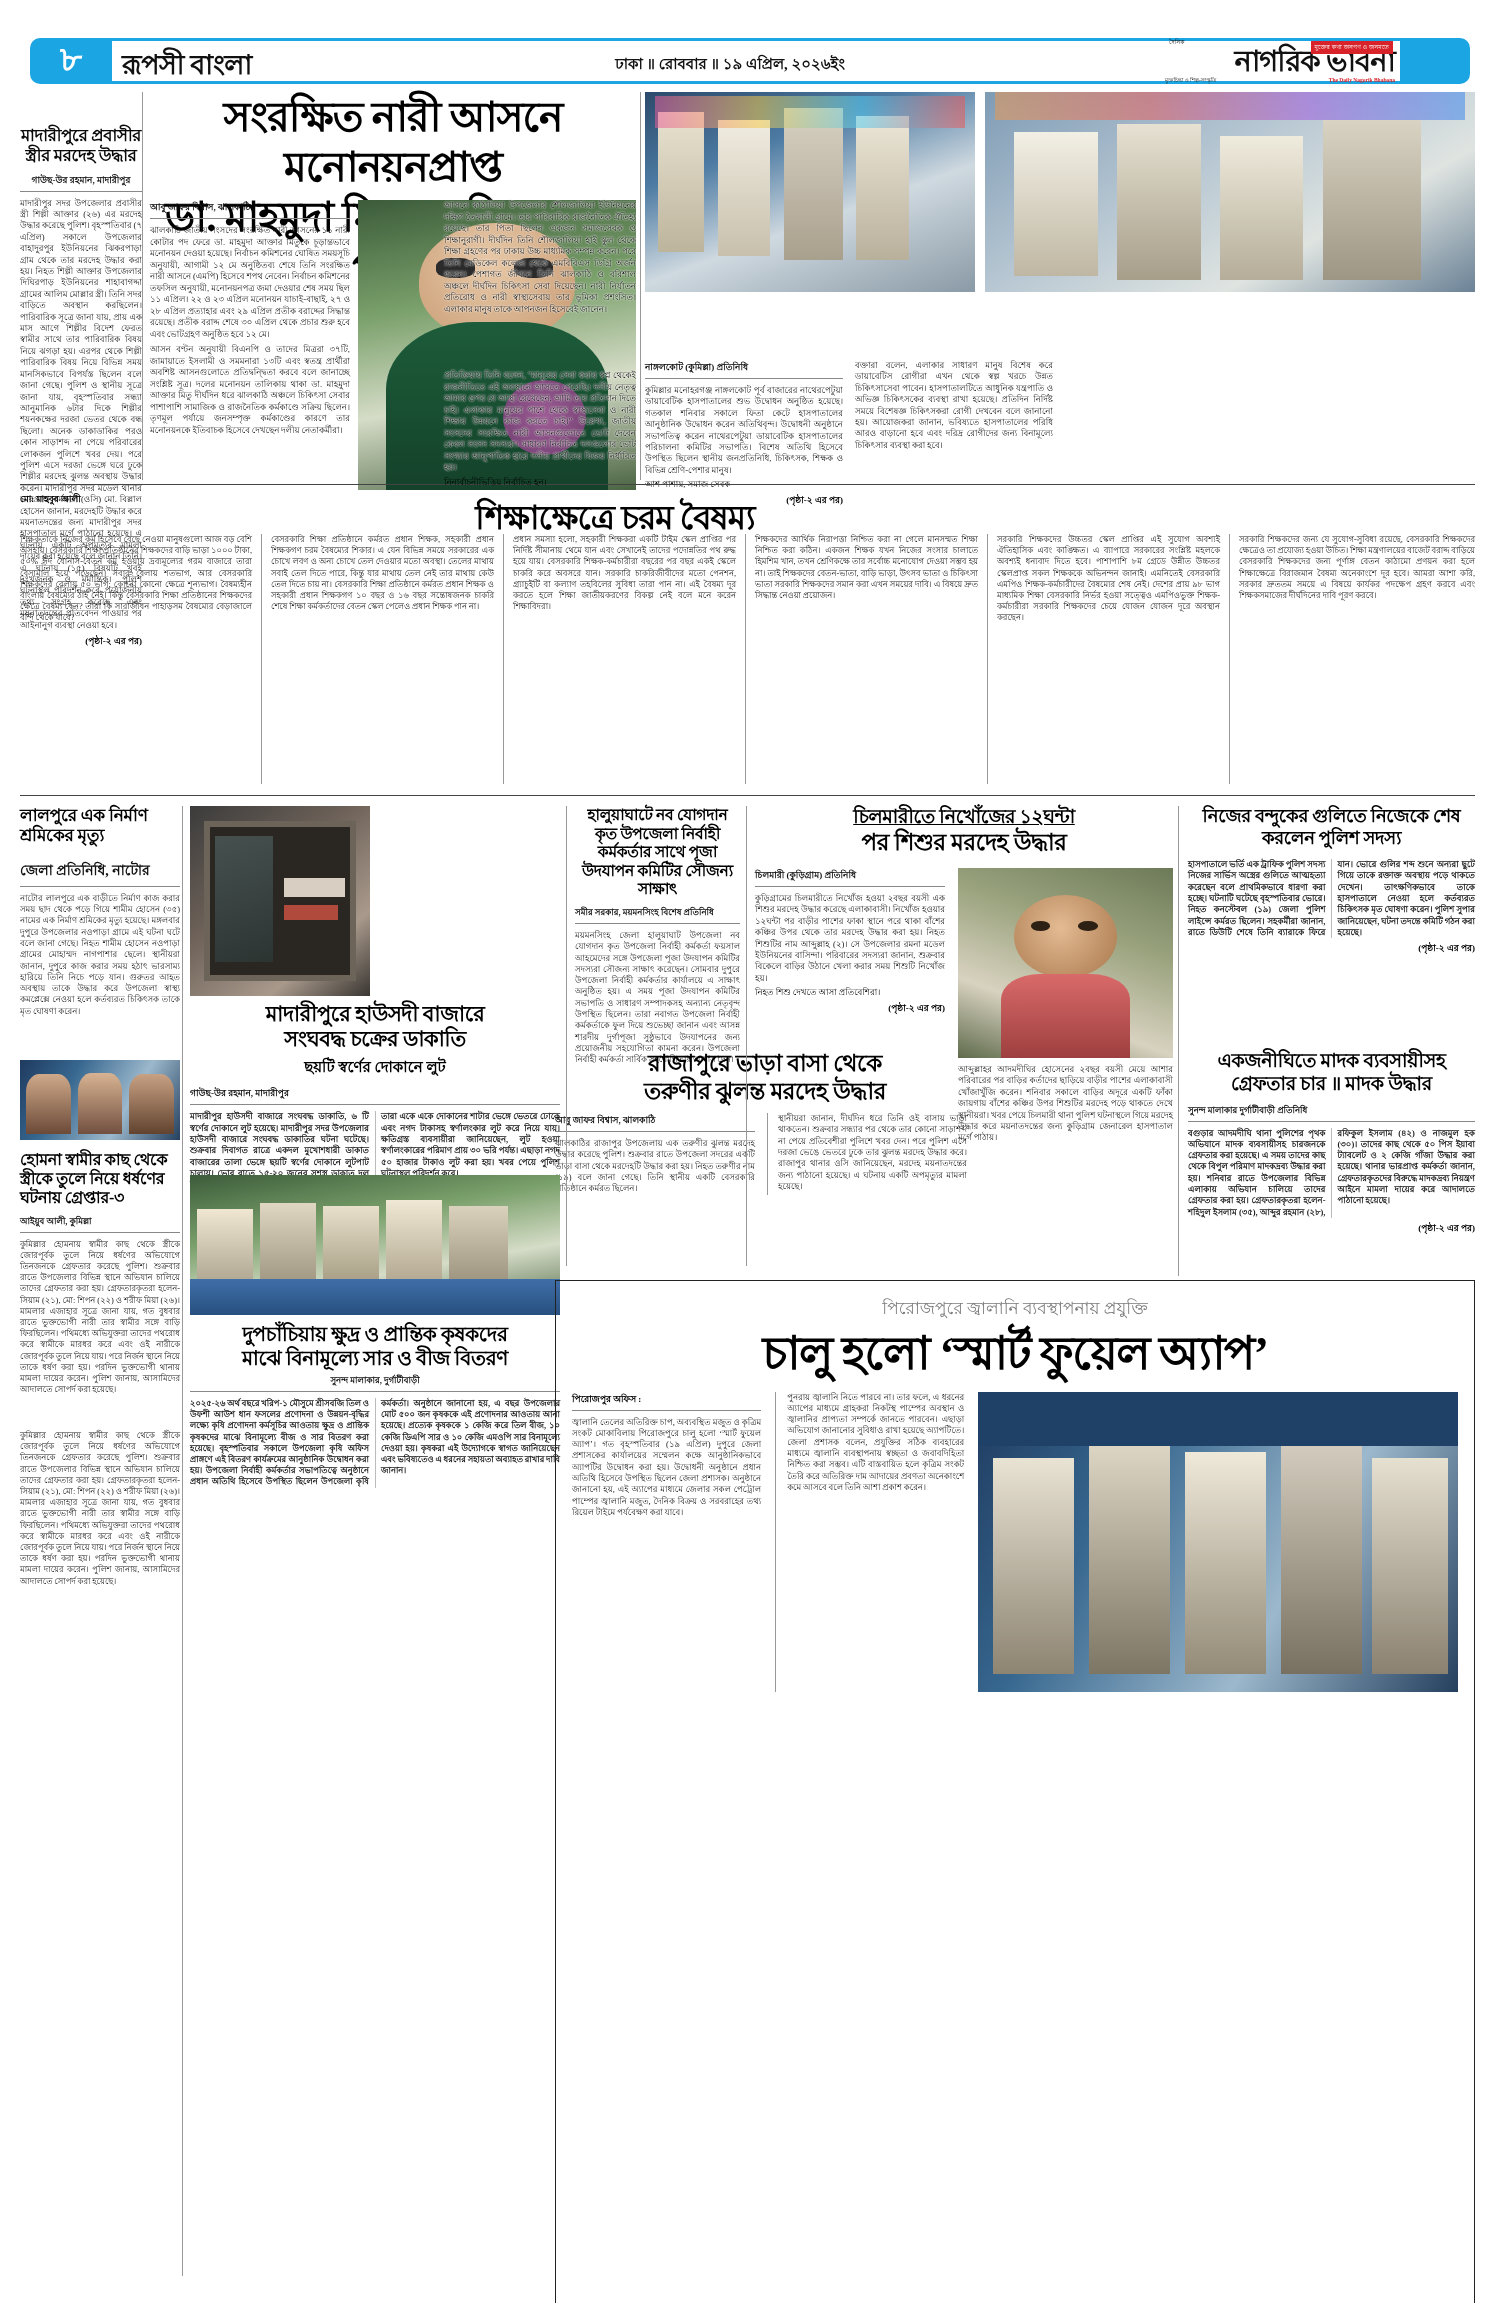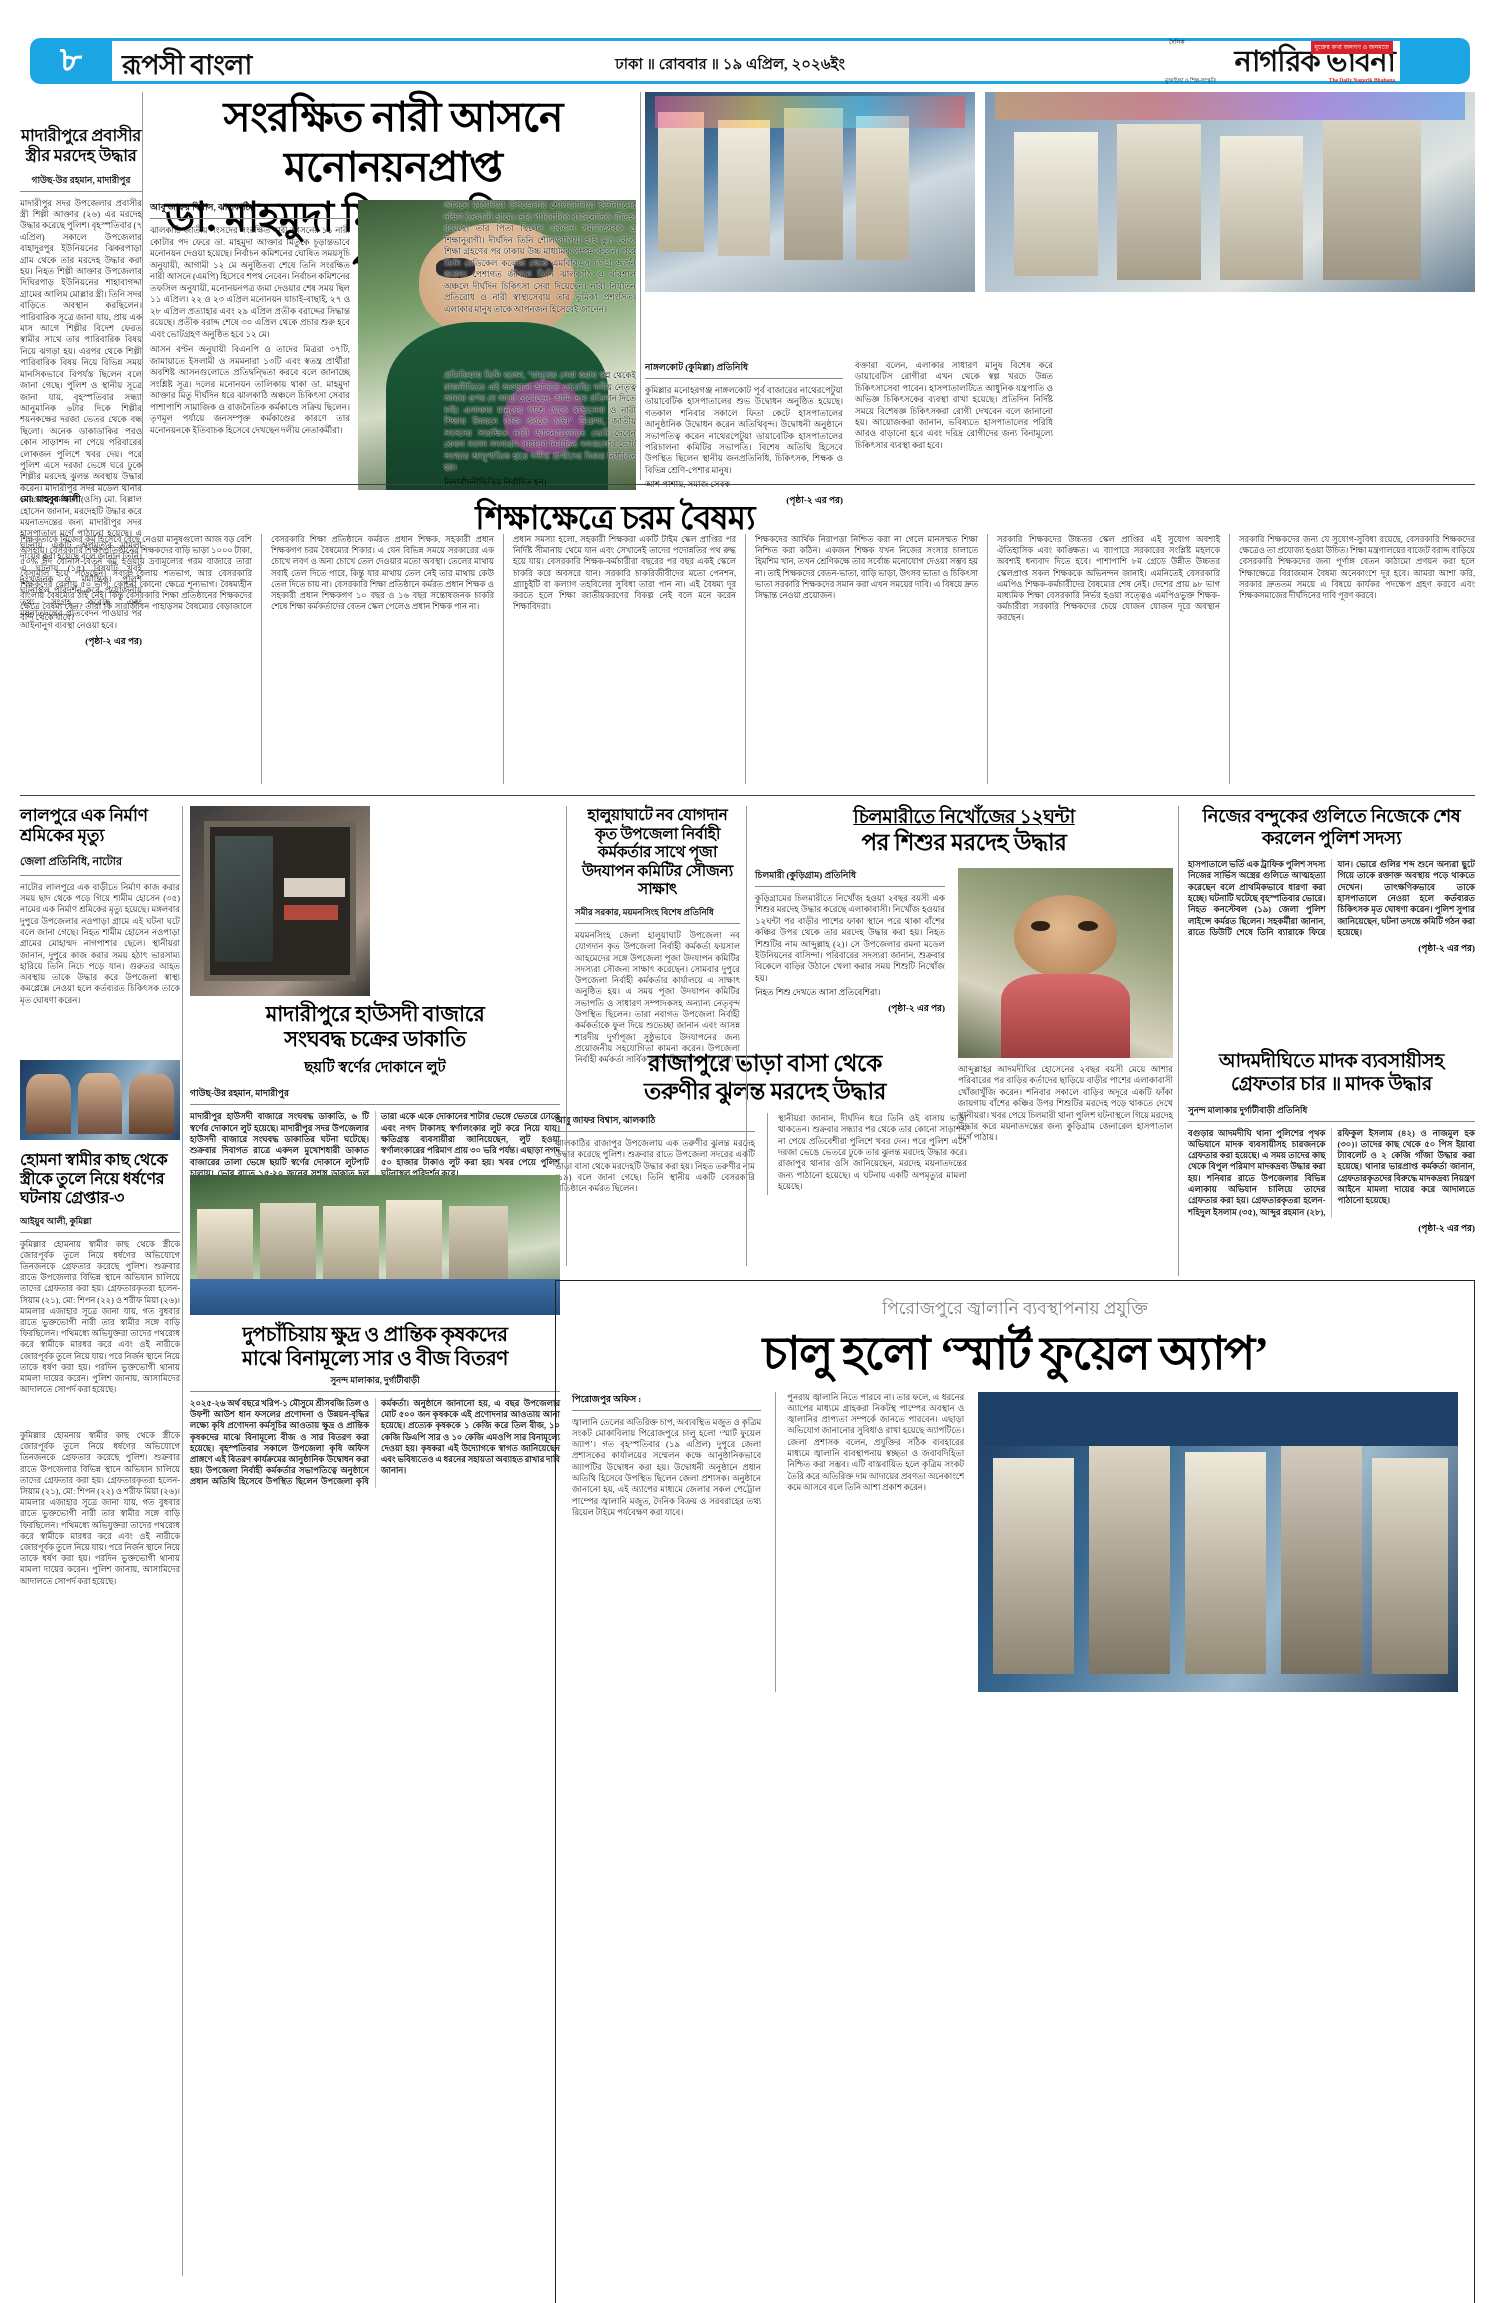--- a/index.html
+++ b/index.html
@@ -264,21 +264,21 @@
       <div style="width:245px;padding-left:9px;">
           <div class="body tiny" style="font-size:8.4px;line-height:11.2px;">সরকারি শিক্ষকদের জন্য যে সুযোগ-সুবিধা রয়েছে, বেসরকারি শিক্ষকদের ক্ষেত্রেও তা প্রযোজ্য হওয়া উচিত। শিক্ষা মন্ত্রণালয়ের বাজেট বরাদ্দ বাড়িয়ে বেসরকারি শিক্ষকদের জন্য পূর্ণাঙ্গ বেতন কাঠামো প্রণয়ন করা হলে শিক্ষাক্ষেত্রে বিরাজমান বৈষম্য অনেকাংশে দূর হবে। আমরা আশা করি, সরকার দ্রুততম সময়ে এ বিষয়ে কার্যকর পদক্ষেপ গ্রহণ করবে এবং শিক্ষকসমাজের দীর্ঘদিনের দাবি পূরণ করবে।</div>
         </div>
     </div>
   </div>
 
   <div class="hairline" style="left:20px; top:795px; width:1455px; height:1px;"></div>
 
   <div class="blk" style="left:20px; top:806px; width:160px;">
     <div class="sm-headline">লালপুরে এক নির্মাণ শ্রমিকের মৃত্যু</div>
-    <div class="byline" style="margin-top:6px;font-size:11px;">জেলা প্রতিনিধি, নাটোর</div>
+    <div class="byline" style="margin-top:12px;font-size:14px;">জেলা প্রতিনিধি, নাটোর</div>
     <div class="body tiny" style="font-size:8.5px;line-height:11.3px;">নাটোর লালপুরে এক বাড়ীতে নির্মাণ কাজ করার সময় ছাদ থেকে পড়ে গিয়ে শামীম হোসেন (৩৫) নামের এক নির্মাণ শ্রমিকের মৃত্যু হয়েছে। মঙ্গলবার দুপুরে উপজেলার নওপাড়া গ্রামে এই ঘটনা ঘটে বলে জানা গেছে। নিহত শামীম হোসেন নওপাড়া গ্রামের মোহাম্মদ নাগপাশার ছেলে। স্থানীয়রা জানান, দুপুরে কাজ করার সময় হঠাৎ ভারসাম্য হারিয়ে তিনি নিচে পড়ে যান। গুরুতর আহত অবস্থায় তাকে উদ্ধার করে উপজেলা স্বাস্থ্য কমপ্লেক্সে নেওয়া হলে কর্তব্যরত চিকিৎসক তাকে মৃত ঘোষণা করেন।</div>
   </div>
 
   <div class="blk" style="left:190px; top:806px; width:180px; height:190px;">
     <div class="photo ph-c" style="width:100%;height:100%;">
       <div style="position:absolute;left:8%;top:8%;width:84%;height:84%;background:#2a2622;border:6px solid #6d6459;"></div>
       <div style="position:absolute;left:14%;top:16%;width:32%;height:66%;background:linear-gradient(160deg,#46514f,#2c3432);"></div>
       <div style="position:absolute;left:52%;top:38%;width:34%;height:10%;background:#d8cfc2;"></div>
       <div style="position:absolute;left:52%;top:52%;width:30%;height:8%;background:#b04a3c;"></div>
     </div>
@@ -335,21 +335,21 @@
         <div class="byline" style="font-size:9px;">আবু জাফর বিশ্বাস, ঝালকাঠি</div>
         <div class="body tiny" style="font-size:8.5px;line-height:11.3px;">ঝালকাঠির রাজাপুর উপজেলায় এক তরুণীর ঝুলন্ত মরদেহ উদ্ধার করেছে পুলিশ। শুক্রবার রাতে উপজেলা সদরের একটি ভাড়া বাসা থেকে মরদেহটি উদ্ধার করা হয়। নিহত তরুণীর নাম (১৯) বলে জানা গেছে। তিনি স্থানীয় একটি বেসরকারি প্রতিষ্ঠানে কর্মরত ছিলেন।</div>
       </div>
       <div style="width:200px;" class="rule-l">
         <div class="body tiny" style="font-size:8.5px;line-height:11.3px;padding-left:10px;">স্থানীয়রা জানান, দীর্ঘদিন ধরে তিনি ওই বাসায় ভাড়া থাকতেন। শুক্রবার সন্ধ্যার পর থেকে তার কোনো সাড়াশব্দ না পেয়ে প্রতিবেশীরা পুলিশে খবর দেন। পরে পুলিশ এসে দরজা ভেঙে ভেতরে ঢুকে তার ঝুলন্ত মরদেহ উদ্ধার করে। রাজাপুর থানার ওসি জানিয়েছেন, মরদেহ ময়নাতদন্তের জন্য পাঠানো হয়েছে। এ ঘটনায় একটি অপমৃত্যুর মামলা হয়েছে।</div>
       </div>
     </div>
   </div>
 
   <div class="blk" style="left:1188px; top:1050px; width:287px;">
-    <div class="sm-headline" style="text-align:center;font-size:19px;">আদমদীঘিতে মাদক ব্যবসায়ীসহ গ্রেফতার চার ॥ মাদক উদ্ধার</div>
+    <div class="sm-headline" style="text-align:center;font-size:19px;">একজনীঘিতে মাদক ব্যবসায়ীসহ গ্রেফতার চার ॥ মাদক উদ্ধার</div>
     <div class="byline" style="margin-top:8px;font-size:8.6px;">সুনন্দ মালাকার দুর্গাটীবাড়ী প্রতিনিধি</div>
     <div class="body tiny cols2" style="font-size:8.5px;line-height:11.3px;">বগুড়ার আদমদীঘি থানা পুলিশের পৃথক অভিযানে মাদক ব্যবসায়ীসহ চারজনকে গ্রেফতার করা হয়েছে। এ সময় তাদের কাছ থেকে বিপুল পরিমাণ মাদকদ্রব্য উদ্ধার করা হয়। শনিবার রাতে উপজেলার বিভিন্ন এলাকায় অভিযান চালিয়ে তাদের গ্রেফতার করা হয়। গ্রেফতারকৃতরা হলেন- শহিদুল ইসলাম (৩৫), আব্দুর রহমান (২৮), রফিকুল ইসলাম (৪২) ও নাজমুল হক (৩০)। তাদের কাছ থেকে ৫০ পিস ইয়াবা ট্যাবলেট ও ২ কেজি গাঁজা উদ্ধার করা হয়েছে। থানার ভারপ্রাপ্ত কর্মকর্তা জানান, গ্রেফতারকৃতদের বিরুদ্ধে মাদকদ্রব্য নিয়ন্ত্রণ আইনে মামলা দায়ের করে আদালতে পাঠানো হয়েছে।</div>
     <div class="cont">(পৃষ্ঠা-২ এর পর)</div>
   </div>
 
   <div class="blk" style="left:20px; top:1060px; width:160px; height:80px;">
     <div class="photo ph-f" style="width:100%;height:100%;">
       <div style="position:absolute;left:4%;top:18%;width:28%;height:74%;background:linear-gradient(180deg,#cfa98a,#6b4a38);border-radius:30% 30% 0 0;"></div>
       <div style="position:absolute;left:36%;top:16%;width:28%;height:76%;background:linear-gradient(180deg,#d8b392,#725041);border-radius:30% 30% 0 0;"></div>
       <div style="position:absolute;left:68%;top:18%;width:28%;height:74%;background:linear-gradient(180deg,#c8a183,#61432f);border-radius:30% 30% 0 0;"></div>

